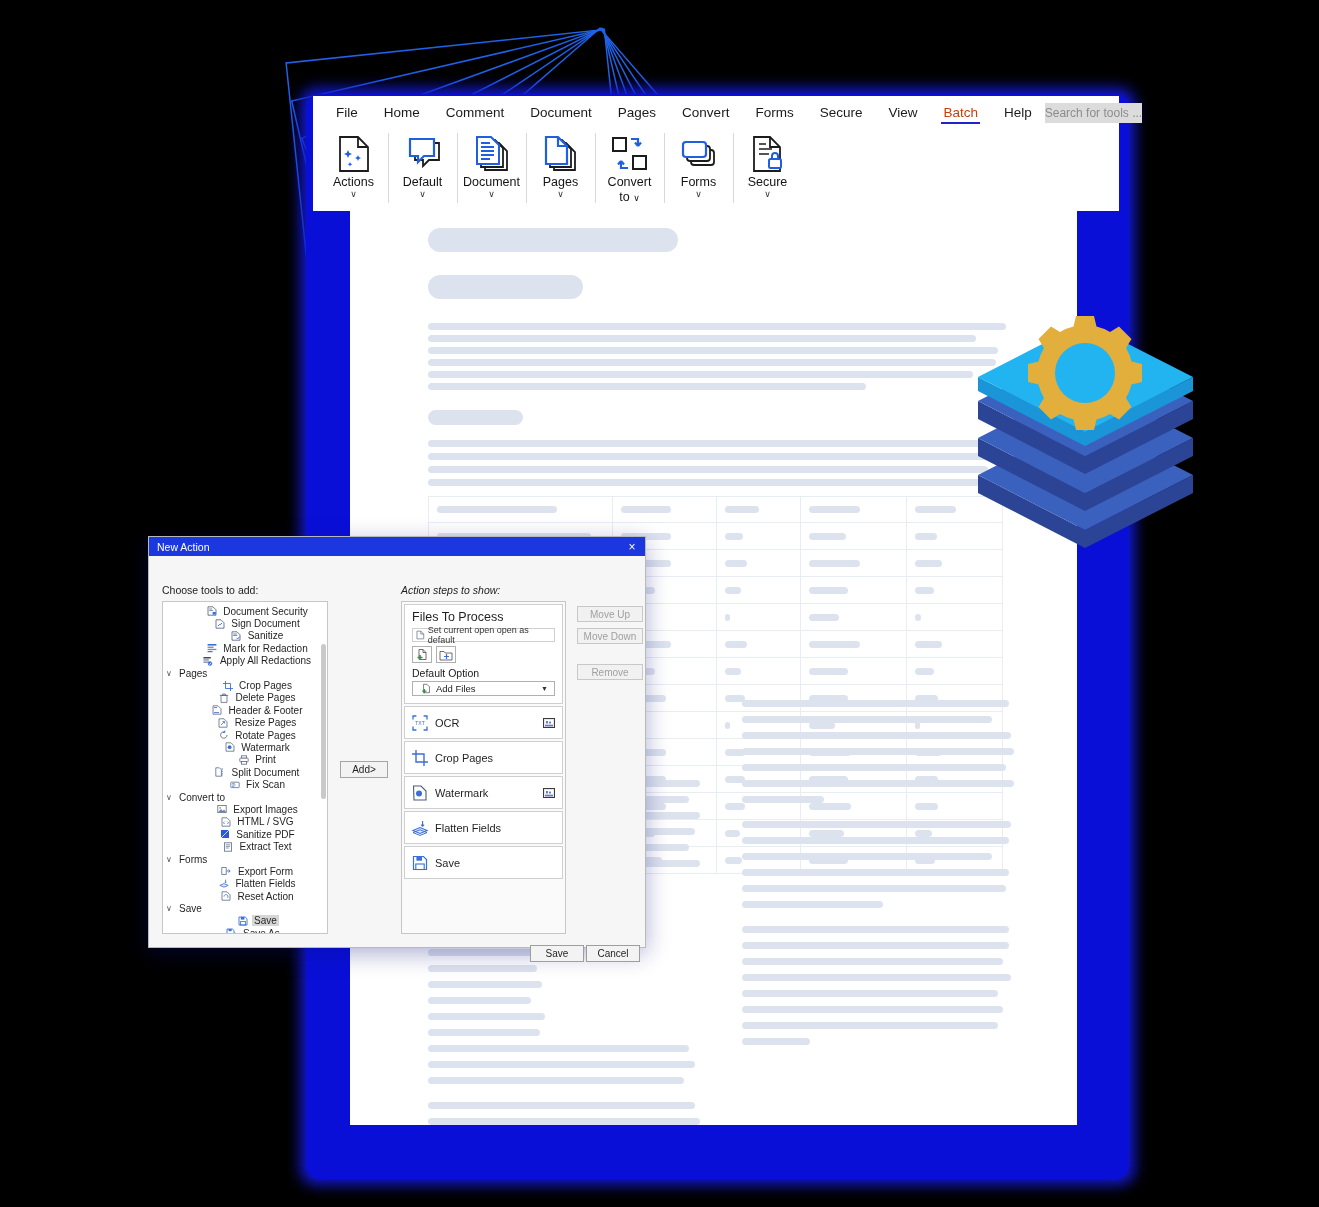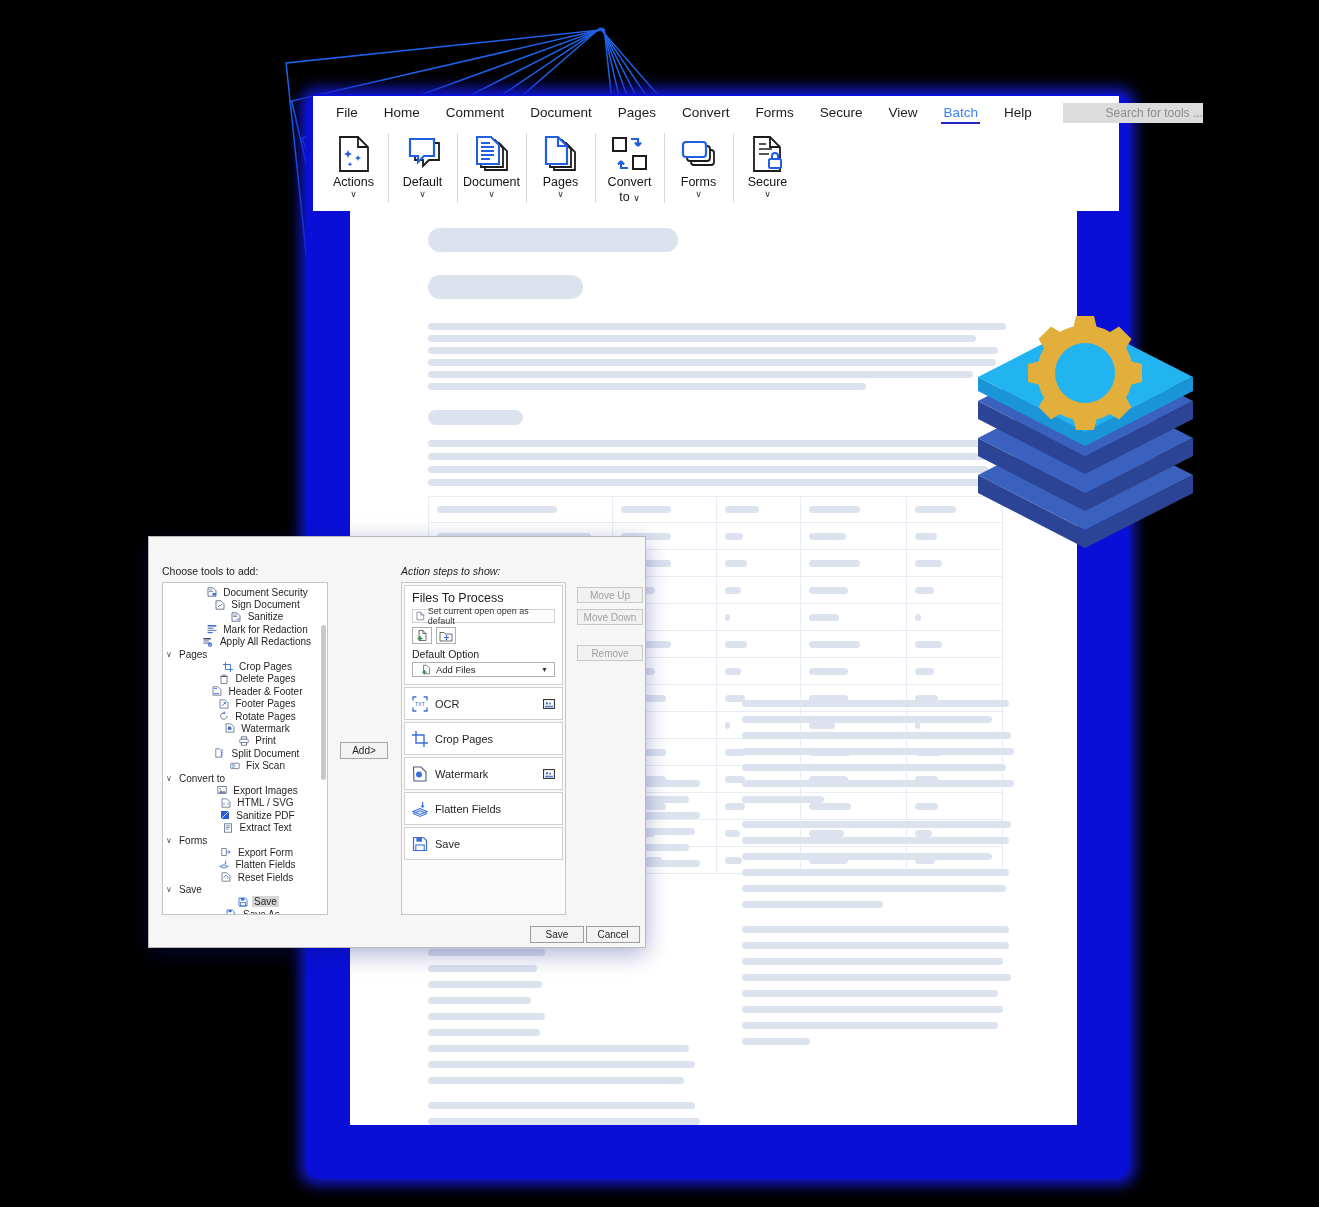--- a/index.html
+++ b/index.html
@@ -34,28 +34,28 @@
     position:absolute; left:313px; top:96px; width:806px; height:115px;
     background:#ffffff;
   }
   .menubar {
     height:33px; display:flex; align-items:center; padding-left:10px; gap:0px;
     background:#fff;
   }
   .menu-item {
     font-size:13.5px; color:#1b1b1b; padding:3px 13px; position:relative; white-space:nowrap;
   }
-  .menu-item.active { color:#3b82f6; }
+  .menu-item.active { color:#c2410c; }
   .menu-item.active::after {
     content:""; position:absolute; left:11px; right:11px; bottom:-1px; height:2px; background:#2323c8;
   }
   .search-box {
-    margin-left:18px; width:140px; height:20px; background:#dcdcdc;
+    width:140px; height:20px; background:#dcdcdc;
     display:flex; align-items:center; justify-content:center;
-    font-size:12px; color:#8c8c8c; white-space:nowrap;padding-left:43px;
+    font-size:12px; color:#8c8c8c; white-space:nowrap;
   }
 
   .ribbon { display:flex; height:80px; padding-left:6px; }
   .ribbon-group {
     width:69px; display:flex; flex-direction:column; align-items:center;
     justify-content:flex-start; padding-top:6px; position:relative;
   }
   .ribbon-group + .ribbon-group::before {
     content:""; position:absolute; left:0; top:4px; bottom:6px; width:1px; background:#d8d8d8;
   }
@@ -640,20 +640,24 @@
             <path d="M21 24v-3a3 3 0 016 0v3" fill="none" stroke="#1f5fe0" stroke-width="2"></path>
           </svg>
         </div>
         <div class="rg-label">Secure</div>
         <div class="rg-caret">∨</div>
       </div>
     </div>
 </div>
 
 <div class="dialog">
+  <div class="dlg-title">
+    <span>New Action</span>
+    <span class="dlg-close">×</span>
+  </div>
   <div class="dlg-body">
     <div class="lbl" style="left:13px;top:28px;">Choose tools to add:</div>
     <div class="lbl" style="left:252px;top:28px;font-style:italic;">Action steps to show:</div>
 
     <div class="tree">
       <div class="tree-inner" id="tree-inner">
           <div class="t-row leaf">
             <span class="t-ico">
               <svg width="10" height="10" viewBox="0 0 10 10">
                 <path d="M1 .8h5l3 3v5.4H1z" fill="#fff" stroke="#4b5b78" stroke-width="0.8"></path>
@@ -736,21 +740,21 @@
             </span>
             <span class="t-text">Header &amp; Footer</span>
           </div>
           <div class="t-row leaf">
             <span class="t-ico">
               <svg width="10" height="10" viewBox="0 0 10 10">
                 <path d="M1 .8h5l3 3v5.4H1z" fill="#fff" stroke="#5a6b86" stroke-width="0.8"></path>
                 <path d="M3 7l3.5-3.5M6.5 3.5h-2M6.5 3.5v2" fill="none" stroke="#3a6fd8" stroke-width="0.8"></path>
               </svg>
             </span>
-            <span class="t-text">Footer Pages</span>
+            <span class="t-text">Resize Pages</span>
           </div>
           <div class="t-row leaf">
             <span class="t-ico">
               <svg width="10" height="10" viewBox="0 0 10 10">
                 <path d="M8 5a3.2 3.2 0 11-2.2-3" fill="none" stroke="#5a6b86" stroke-width="0.9"></path>
                 <path d="M5.8 0.5v2h-2" fill="none" stroke="#3a6fd8" stroke-width="0.9"></path>
               </svg>
             </span>
             <span class="t-text">Rotate Pages</span>
           </div>
@@ -854,21 +858,21 @@
             </span>
             <span class="t-text">Flatten Fields</span>
           </div>
           <div class="t-row leaf">
             <span class="t-ico">
               <svg width="10" height="10" viewBox="0 0 10 10">
                 <path d="M1 .8h5l3 3v5.4H1z" fill="#fff" stroke="#5a6b86" stroke-width="0.8"></path>
                 <path d="M3 5.6a2 2 0 113.4 1.4" fill="none" stroke="#3a6fd8" stroke-width="0.8"></path>
               </svg>
             </span>
-            <span class="t-text">Reset Fields</span>
+            <span class="t-text">Reset Action</span>
           </div>
           <div class="t-row group">
             <span class="t-chev">∨</span>
             <span class="t-text">Save</span>
           </div>
           <div class="t-row leaf sel">
             <span class="t-ico">
               <svg width="10" height="10" viewBox="0 0 10 10">
                 <path d="M1 1h6.2L9 2.8V9H1z" fill="#fff" stroke="#3a6fd8" stroke-width="0.9"></path>
                 <rect x="2.8" y="1" width="3.6" height="2.6" fill="#3a6fd8"></rect>

